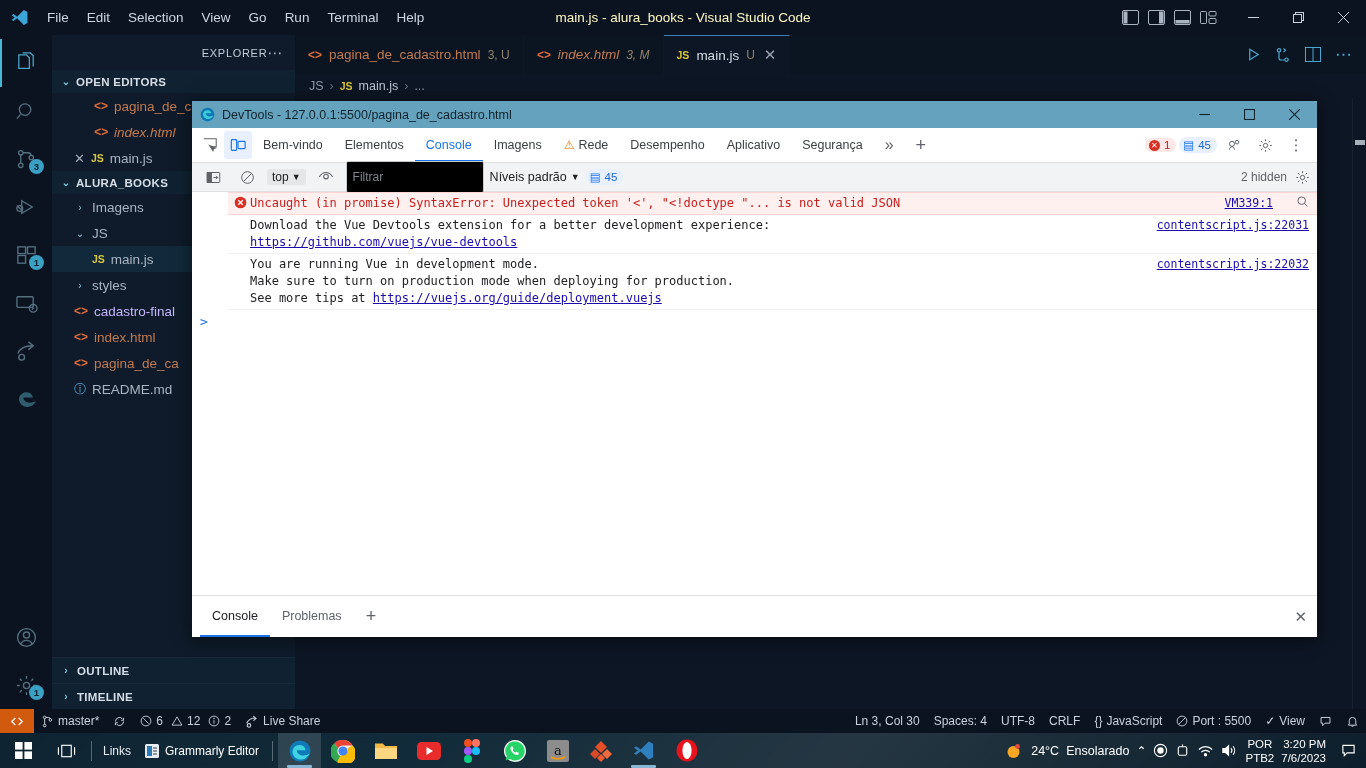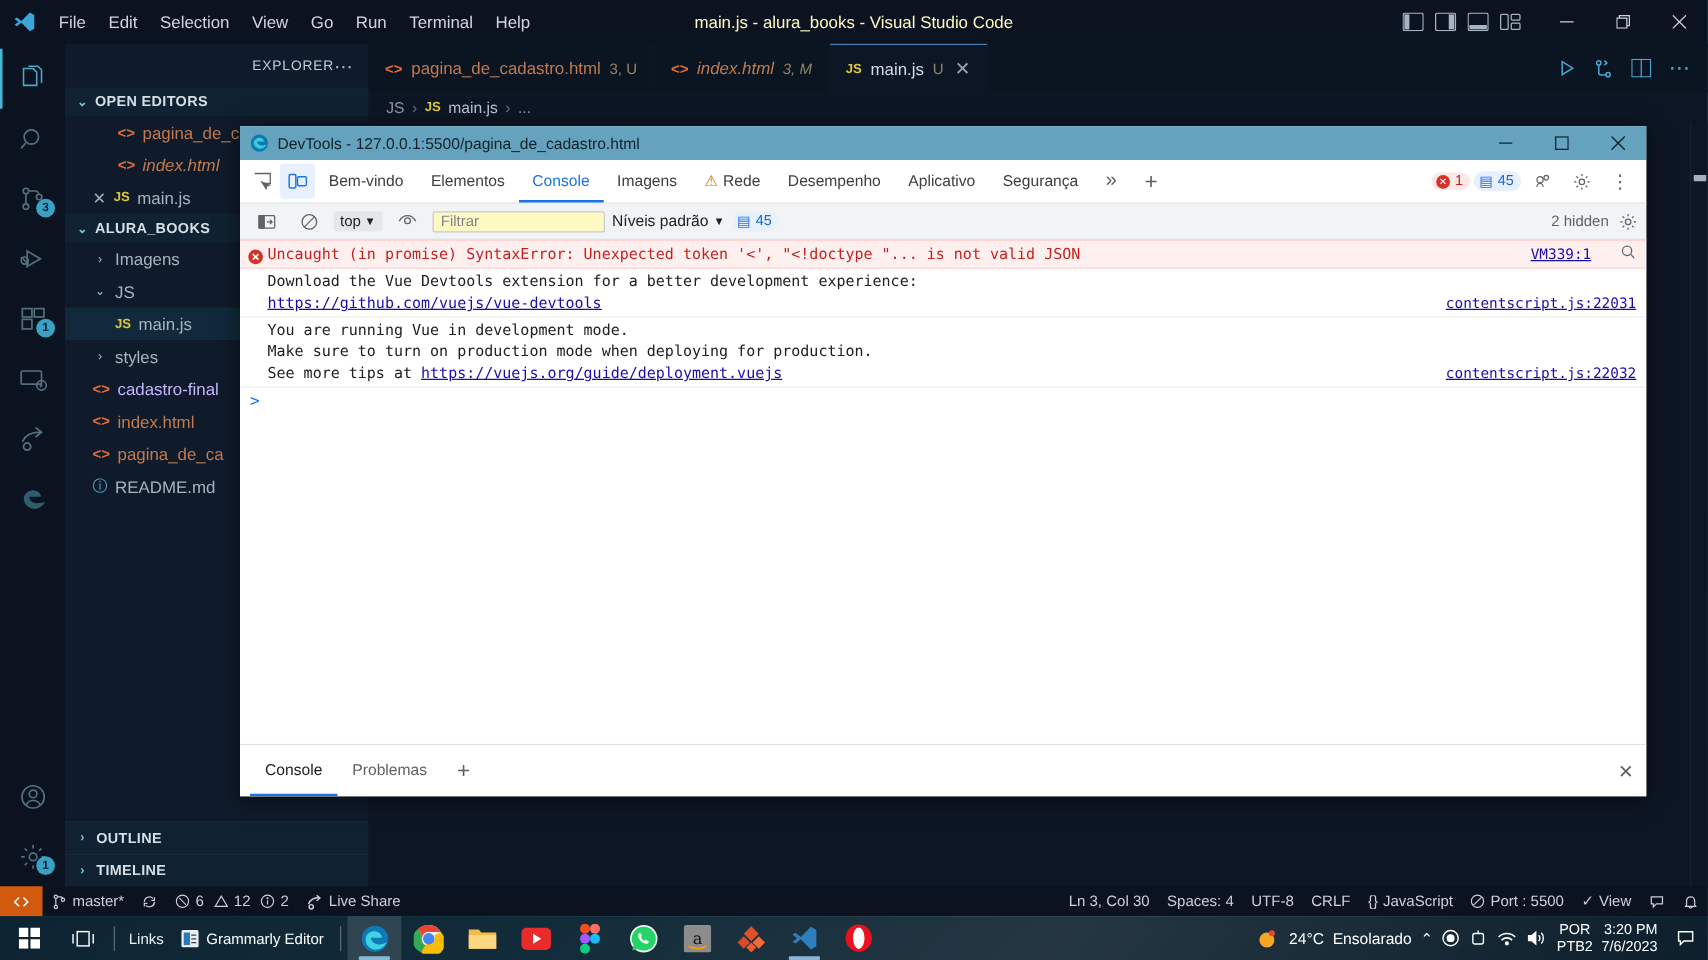--- a/index.html
+++ b/index.html
@@ -159,32 +159,32 @@
   .pill.info { background:#e8f0fe; color:#1967d2; }
   .dot-err { width:11px; height:11px; border-radius:50%; background:#d93025; color:#fff;
              font-size:8px; line-height:11px; text-align:center; }
 
   .dt-filterbar {
     height:29px; background:#f1f3f4; border-bottom:1px solid #e0e0e0;
     display:flex; align-items:center; gap:6px; padding:0 7px; flex:none;
   }
   .ctx-btn { display:flex; align-items:center; gap:3px; background:#e4e6e8; border-radius:3px; padding:1px 5px; font-size:12px; }
   .filter-input {
-    flex: 0 0 138px; height:17px; background:#fef9c3; border:1px solid #c8ccd0;
+    flex: 0 0 138px; height:32px; background:#000000; border:1px solid #c8ccd0;
     border-radius:2px; padding:0 6px; font-size:12px; color:#80868b;
     display:flex; align-items:center;
   }
   .lvl { display:flex; align-items:center; gap:4px; font-size:12.5px; }
   .hidden-txt { margin-left:auto; display:flex; align-items:center; gap:8px; font-size:12px; color:#5f6368; }
 
   .dt-console { flex:1; background:#fff; overflow:hidden; position:relative; }
   .msg {
-    display:flex; align-items:flex-end; padding:2px 8px 2px 6px;
+    display:flex; align-items:flex-start; padding:2px 8px 2px 6px;
     border-bottom:1px solid #f0f0f0; font-family:"DejaVu Sans Mono", monospace;
-    font-size:12px; line-height:17px;
+    font-size:12px; line-height:17px;margin-left:36px;
   }
   .msg.error { background:#fff0f0; border-bottom:1px solid #ffd6d6; border-top:1px solid #ffd6d6; color:#c5221f; }
   .msg-icon { width:16px; flex:none; padding-top:1px; }
   .msg-body { flex:1; white-space:pre-wrap; }
   .msg-src { flex:none; color:#1a0dab; text-decoration:underline; font-family:"DejaVu Sans Mono", monospace; font-size:11.5px; padding-left:10px; }
   .msg-src-wrap { display:flex; align-items:flex-start; gap:23px; }
   .lnk { color:#1a0dab; text-decoration:underline; }
   .prompt { padding:4px 8px; color:#1a73e8; font-family:"DejaVu Sans Mono", monospace; font-size:13px; }
 
   .dt-drawer {

